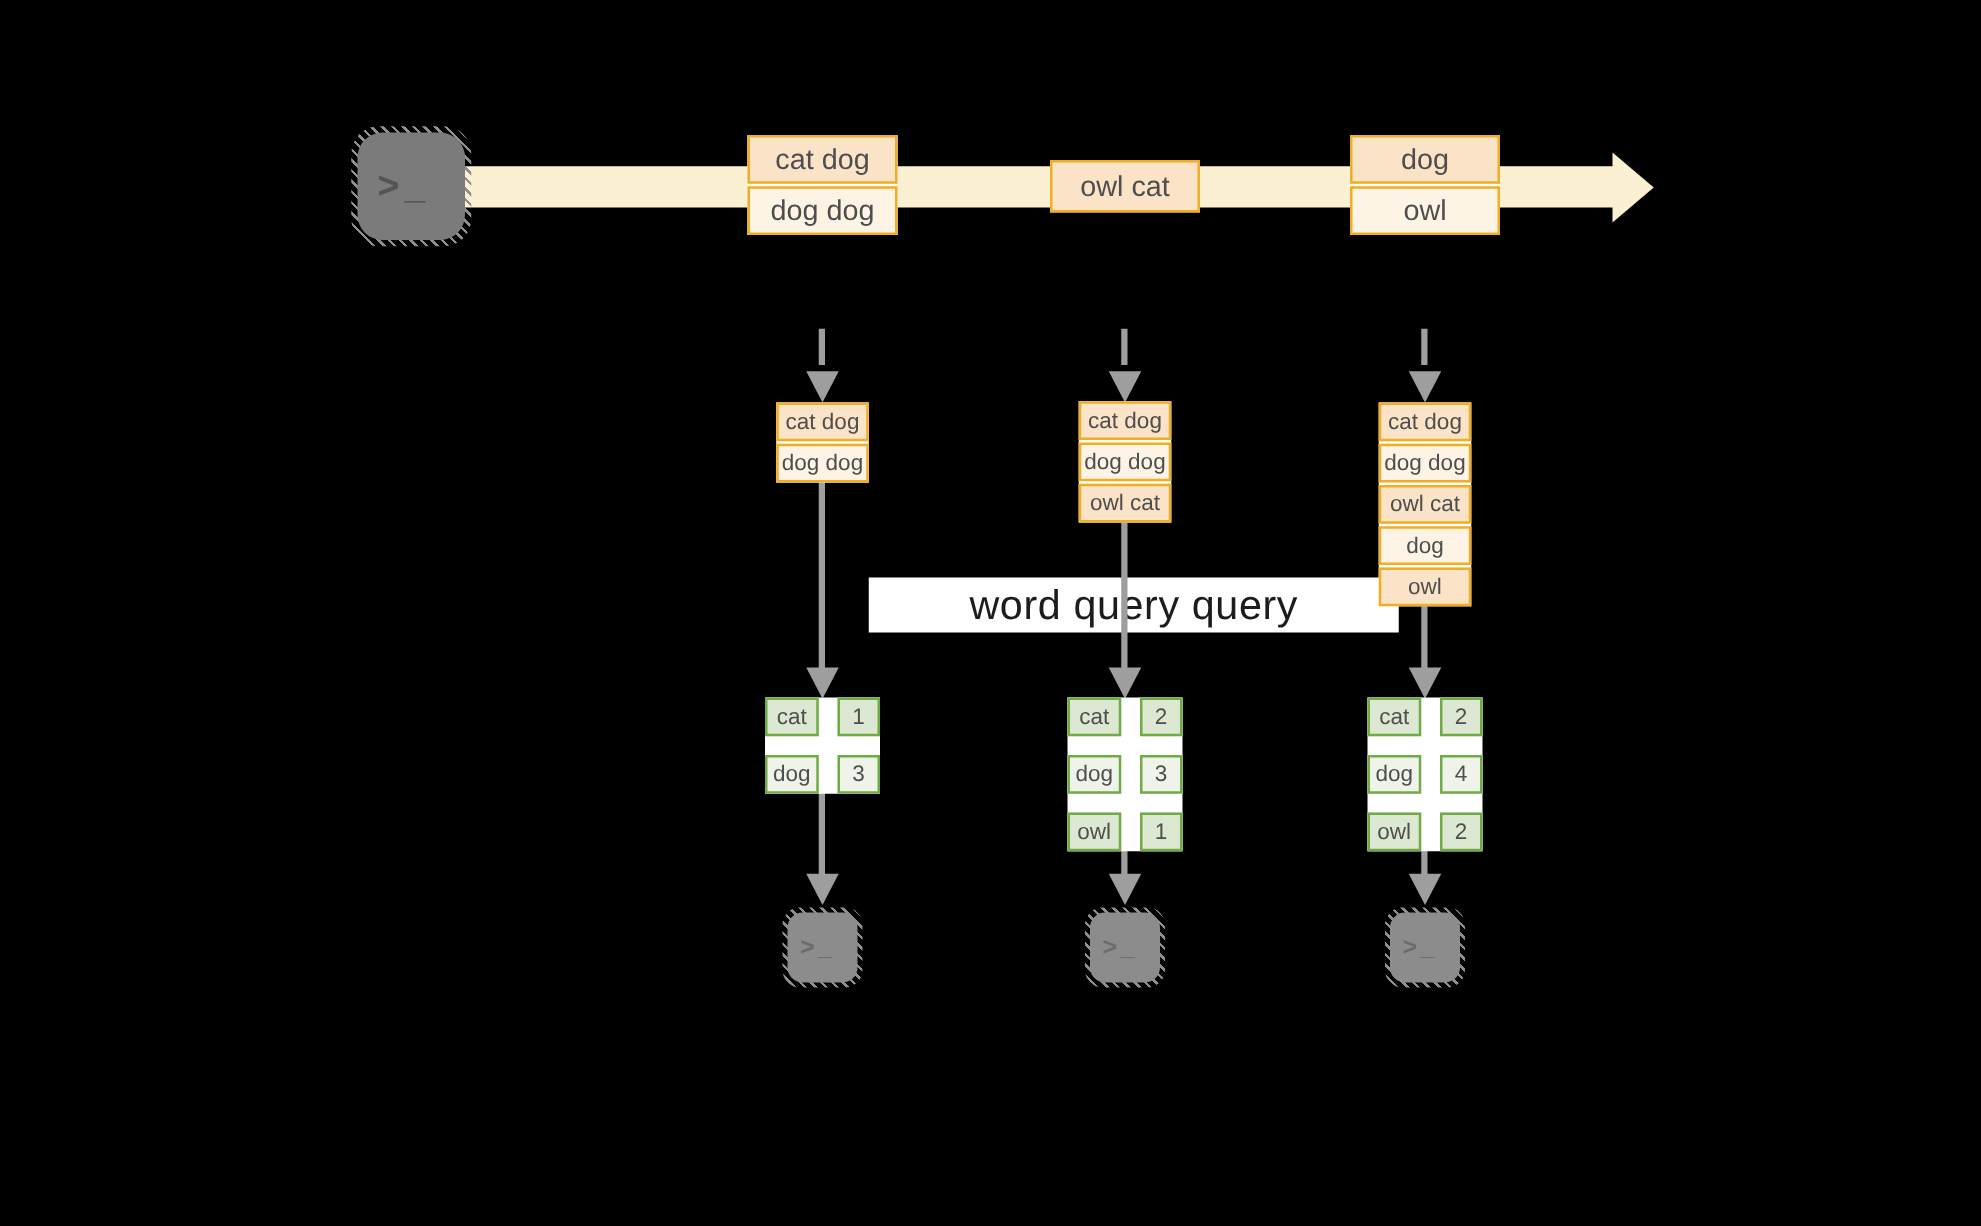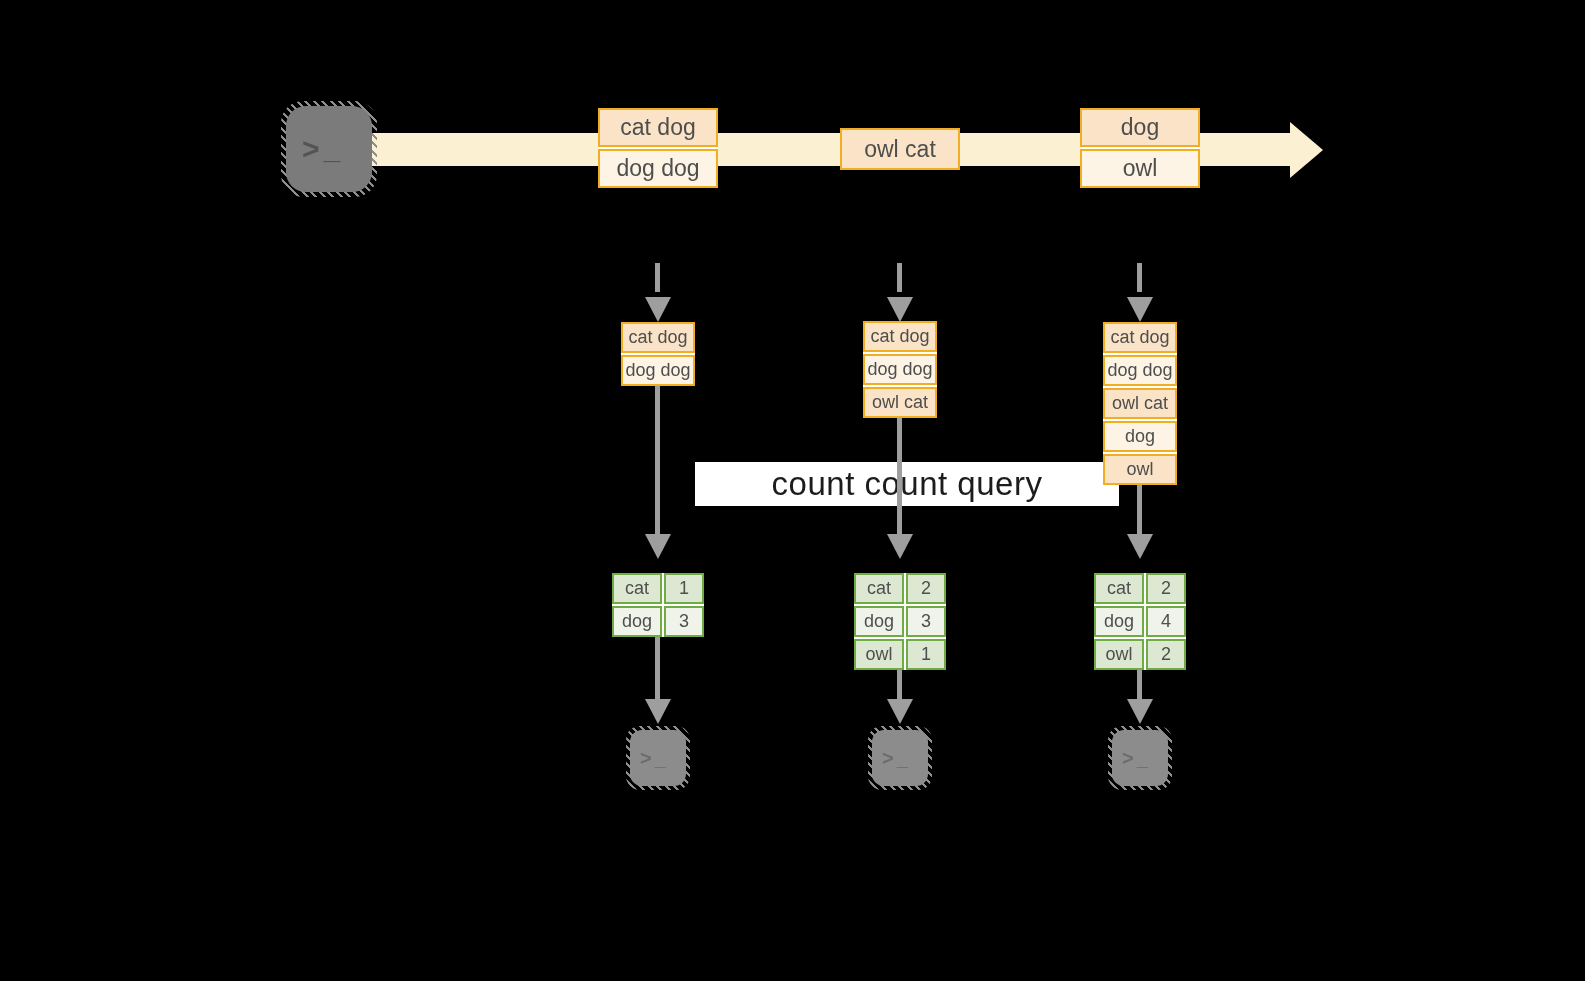--- a/index.html
+++ b/index.html
@@ -26,21 +26,21 @@
   .ocell{box-sizing:border-box;border:2.5px solid #F1AE22;display:flex;align-items:center;justify-content:center;
     color:#4E4E4E;}
   .stream-box .ocell{height:39px;font-size:23px;}
   .stream-box-single .ocell{height:42px;font-size:23px;}
   .stack .ocell{height:31px;font-size:18px;}
   .fill-a{background:#FAE3C6;}
   .fill-b{background:#FDF4E6;}
   .stream-box,.stream-box-single{width:120px;}
   .stack{width:74px;}
   
-  .gtable{position:absolute;width:92px;display:grid;grid-template-columns:1.25fr 1fr;gap:2px;background:#fff;z-index:3;margin-top:15px;}
+  .gtable{position:absolute;width:92px;display:grid;grid-template-columns:1.25fr 1fr;gap:15px;background:#fff;z-index:3;}
   .gcell{box-sizing:border-box;border:2px solid #70AC44;height:31px;display:flex;align-items:center;justify-content:center;
     font-size:18px;color:#4F4F4F;}
   .gfill-a{background:#DDE8D2;}
   .gfill-b{background:#EFF3EA;}
   
   .vline{position:absolute;width:5px;background:#9E9E9E;z-index:2;}
   .vhead{position:absolute;width:0;height:0;z-index:2;
     border-left:13px solid transparent;border-right:13px solid transparent;border-top:25px solid #9E9E9E;}
   
   .title-band{position:absolute;left:695px;top:462px;width:424px;height:44px;background:#fff;z-index:1;
@@ -89,21 +89,21 @@
   </div>
   <div class="obox stack" style="left:1103px;top:322px;">
     <div class="ocell fill-a">cat dog</div>
     <div class="ocell fill-b">dog dog</div>
     <div class="ocell fill-a">owl cat</div>
     <div class="ocell fill-b">dog</div>
     <div class="ocell fill-a">owl</div>
   </div>
 
   <div class="title-band">
-    <span>count count query</span>
+    <span>word query query</span>
   </div>
 
   <div class="vline" style="left:655px;top:386px;height:149px;"></div>
   <div class="vhead" style="left:645px;top:534px;"></div>
   <div class="vline" style="left:897px;top:418px;height:117px;"></div>
   <div class="vhead" style="left:887px;top:534px;"></div>
   <div class="vline" style="left:1137px;top:485px;height:50px;"></div>
   <div class="vhead" style="left:1127px;top:534px;"></div>
 
   <div class="gtable" style="left:612px;top:558px;">

